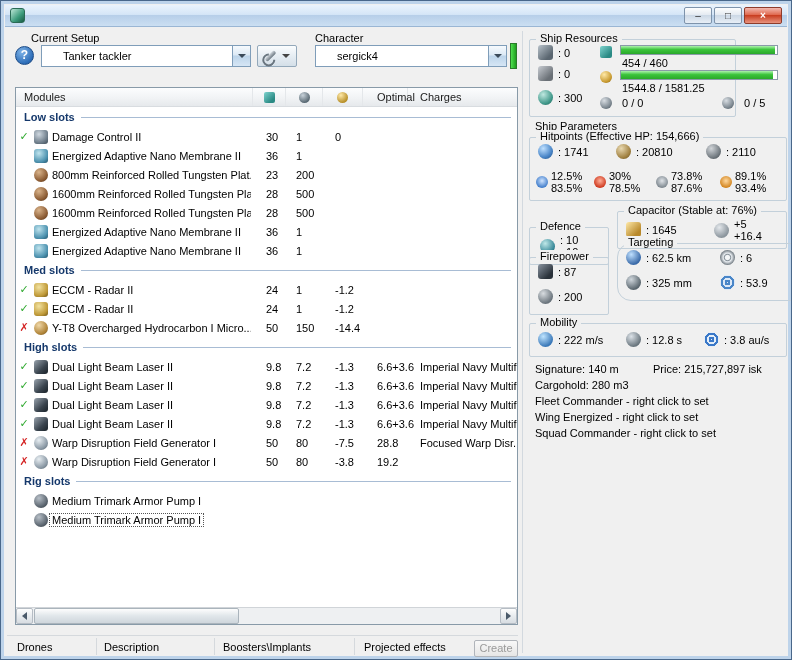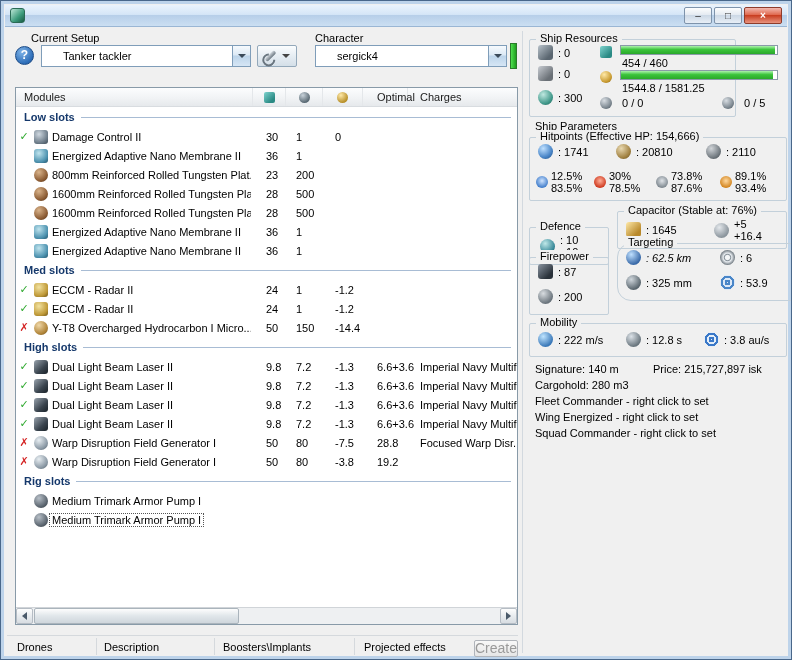--- a/index.html
+++ b/index.html
@@ -94,21 +94,21 @@
   .tri-right { width:0; height:0; border-top:4px solid transparent; border-bottom:4px solid transparent; border-left:5px solid #4a5a6a; }
   .scroll-track { flex:1; position:relative; height:16px; }
   .scroll-thumb { position:absolute; left:1px; top:0; width:44%; height:16px; border:1px solid #aab4bc; border-radius:2px;
                   background:linear-gradient(#fdfdfd,#e0e6ea 50%,#cfd6dc); }
 
   
   .bottom-sep { position:absolute; left:6px; top:634px; width:511px; height:1px; background:#d5d9dd; }
   .btab { position:absolute; top:640px; white-space:nowrap; }
   .btab-sep { position:absolute; top:637px; width:1px; height:17px; background:#d5d9dd; }
   .create-btn { position:absolute; left:473px; top:639px; width:44px; height:17px; border:1px solid #b0b4ba; border-radius:2px;
-                background:linear-gradient(#f8f8f8,#e6e6e6); color:#9a9a9a; font-size:14px; text-align:center; line-height:15px; }
+                background:linear-gradient(#f8f8f8,#e6e6e6); color:#9a9a9a; font-size:11px; text-align:center; line-height:15px; }
 
   
   .group { position:absolute; border:1px solid #c3d0da; border-radius:2px; }
   .glabel { position:absolute; top:-8px; left:6px; background:#f0f0f0; padding:0 4px; font-size:11px; white-space:nowrap; }
   .abs { position:absolute; }
   .pair { display:flex; align-items:center; gap:5px; white-space:nowrap; }
   .vcol { display:flex; flex-direction:column; line-height:12px; }
 
   .mi { display:inline-block; width:15px; height:15px; border-radius:50%; flex:none; }
   .mi.sm { width:12px; height:12px; }
@@ -559,21 +559,21 @@
       <span>: 87</span>
     </div>
     <div class="pair abs" style="left:8px;top:31px;">
       <i class="mi mi-volley"></i>
       <span>: 200</span>
     </div>
   </div>
 
   <div class="group" style="left:616px;top:242px;width:190px;height:58px;border-radius:14px;">
     <span class="glabel">Targeting</span>
-    <div class="pair abs" style="left:8px;top:6px;font-style:italic;">
+    <div class="pair abs" style="left:8px;top:6px;">
       <i class="mi mi-range"></i>
       <span>: 62.5 km</span>
     </div>
     <div class="pair abs" style="left:102px;top:6px;">
       <i class="mi mi-locks"></i>
       <span>: 6</span>
     </div>
     <div class="pair abs" style="left:8px;top:31px;">
       <i class="mi mi-scanres"></i>
       <span>: 325 mm</span>

